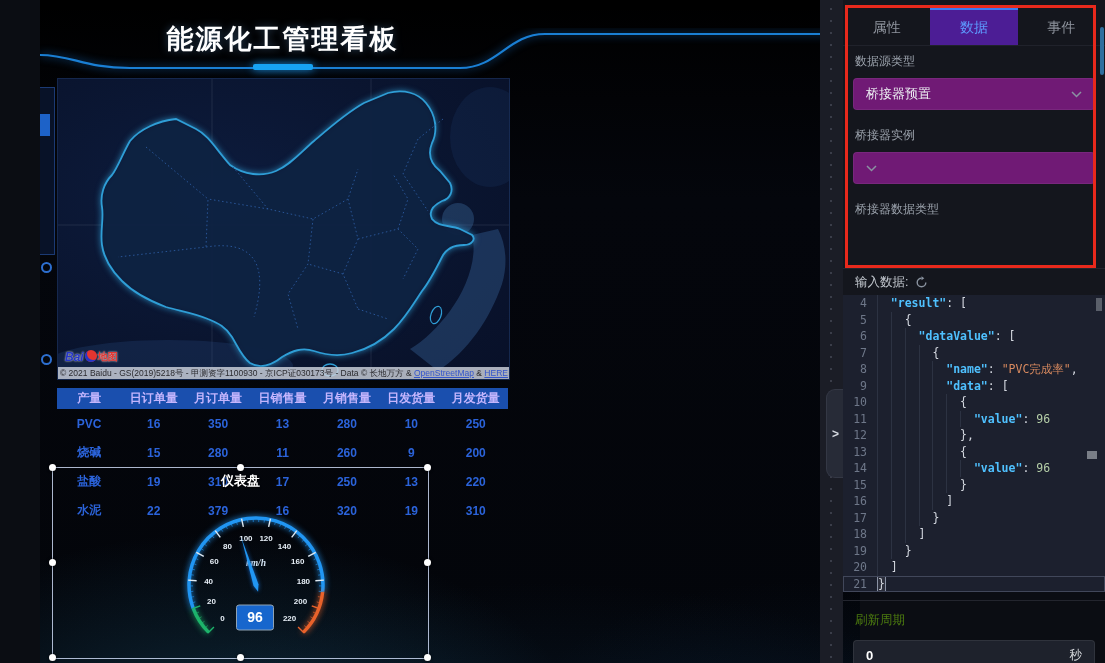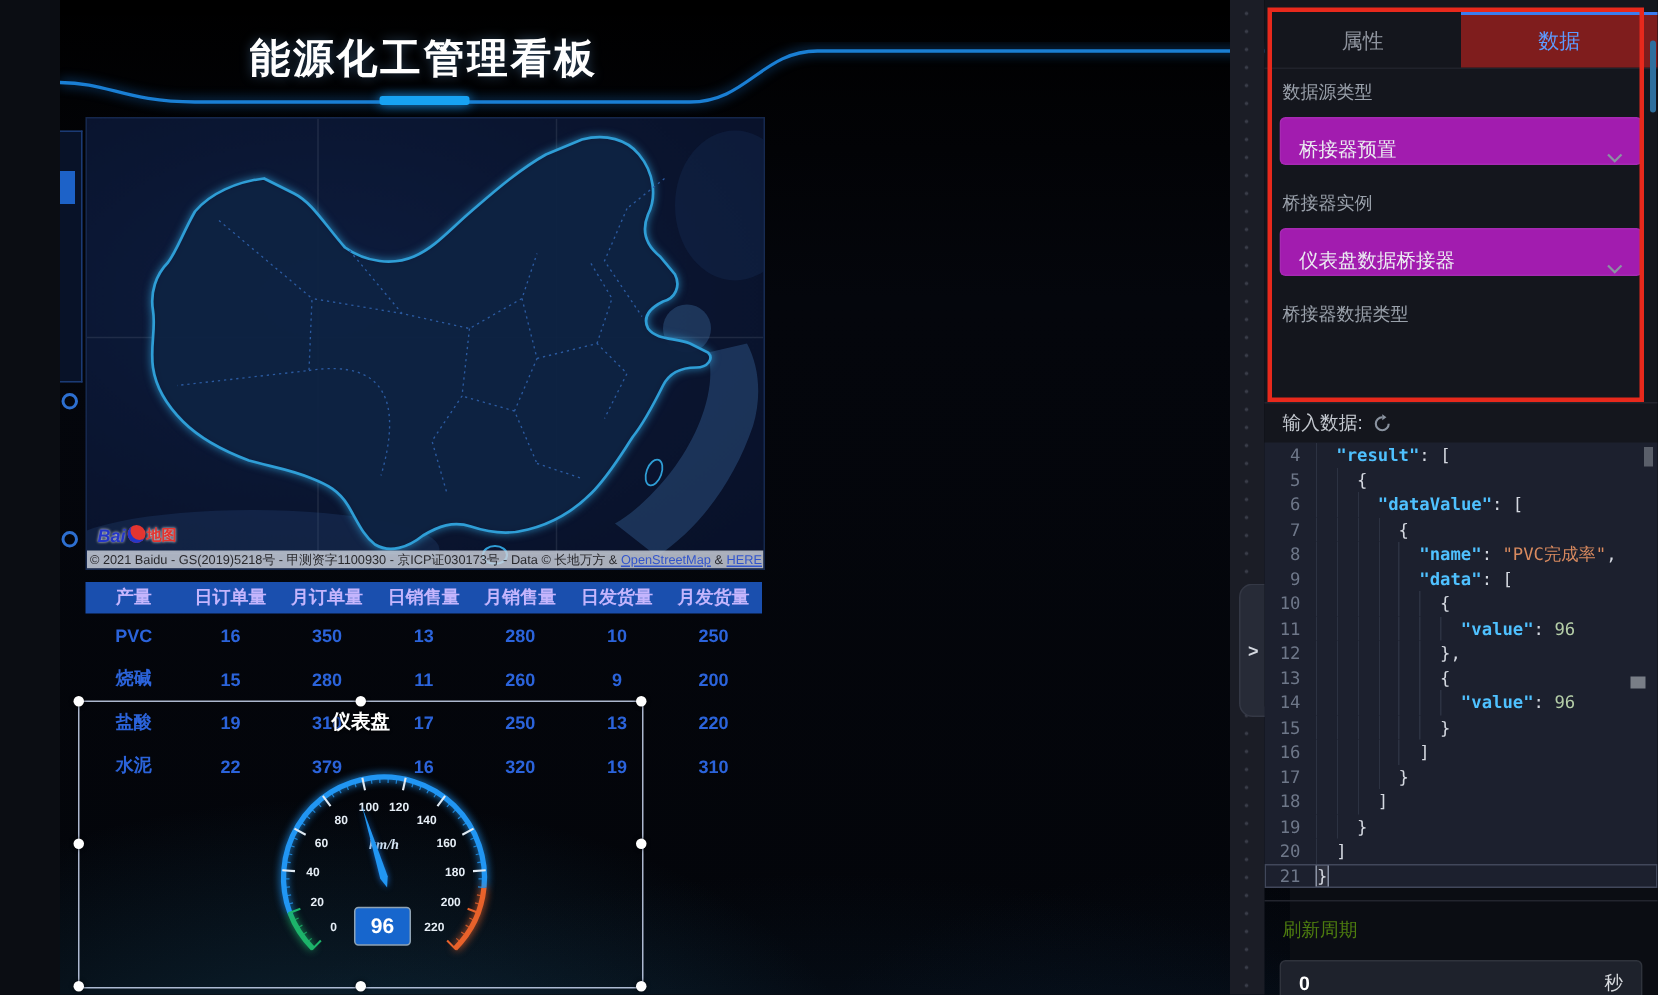--- a/index.html
+++ b/index.html
@@ -53,24 +53,24 @@
     background-image:radial-gradient(#3a3d49 1px,transparent 1.5px);background-size:14px 12px;background-position:4px 3px}
   #collapse-handle{position:absolute;left:826px;top:389px;width:17px;height:87px;background:#272b37;
     border:1px solid #343845;border-right:none;border-radius:9px 0 0 9px;cursor:pointer;
     display:flex;align-items:center;justify-content:center;color:#d5d9e0;font-size:12px;font-weight:700}
   #collapse-handle::before{content:">"}
   
   #panel{position:absolute;left:843px;top:0;width:262px;height:471px;background:#14161d;color:#e8eaee}
   #tabs{position:absolute;left:0;top:8px;width:100%;height:37px;display:flex;border-bottom:1px solid #20222b}
   .tab{flex:1;display:flex;align-items:center;justify-content:center;font-size:14px;color:#8f949e;
     cursor:pointer;border-top:2px solid transparent}
-  .tab.active{background:#7f1d1d;color:#5d9bff;border-top:2px solid #3b7cf0}
+  .tab.active{background:#4c1d95;color:#5d9bff;border-top:2px solid #3b7cf0}
   .field-label{position:absolute;left:12px;font-size:12px;color:#9aa1ab}
-  .select{position:absolute;left:10px;width:242px;height:32px;background:#a21caf;border:1px solid rgba(255,255,255,.06);
-    border-radius:4px;display:flex;align-items:flex-end;box-sizing:border-box;padding:0 12px;cursor:pointer}
+  .select{position:absolute;left:10px;width:242px;height:32px;background:#701a75;border:1px solid rgba(255,255,255,.06);
+    border-radius:4px;display:flex;align-items:center;box-sizing:border-box;padding:0 12px;cursor:pointer}
   .select .val{flex:1;font-size:13px;color:#eceef2;font-weight:500}
   .divider{position:absolute;left:0;width:100%;height:1px;background:#23252e}
   #input-data-row{position:absolute;left:12px;top:274px;display:flex;align-items:center;gap:7px}
   #input-data-label{font-size:12.5px;color:#c3c8cf}
   
   #editor{position:absolute;left:0;top:295px;width:262px;height:297px;background:#1c202e;overflow:hidden}
   .eline{display:flex;height:16.5px;line-height:16.5px;font-family:"DejaVu Sans Mono",monospace;font-size:11.5px;white-space:pre}
   .lnum{width:24px;flex:none;text-align:right;padding-right:10px;color:#6e7789}
   .ind{display:inline-block;width:2ch;box-shadow:inset 1px 0 0 #2c3242}
   .tk-key{color:#4fc1ff;font-weight:700}
@@ -289,33 +289,33 @@
   </div>
 </div>
 
 <div id="gutter"></div>
 <div id="collapse-handle"></div>
 
 <div id="panel">
   <div id="tabs">
     <div class="tab">属性</div>
     <div class="tab active">数据</div>
+    <div class="tab">事件</div>
   </div>
 
   <div class="field-label" style="top:53px">数据源类型</div>
   <div class="select" style="top:78px">
     <span class="val">桥接器预置</span>
     <svg width="11" height="7" viewBox="0 0 11 7">
       <polyline points="1,1 5.5,5.5 10,1" fill="none" stroke="#8a92a2" stroke-width="1.5"></polyline>
       </svg>
   </div>
 
   <div class="field-label" style="top:127px">桥接器实例</div>
   <div class="select" style="top:152px">
-    <span class="val">仪表盘数据桥接器</span>
     <svg width="11" height="7" viewBox="0 0 11 7">
       <polyline points="1,1 5.5,5.5 10,1" fill="none" stroke="#8a92a2" stroke-width="1.5"></polyline>
       </svg>
   </div>
 
   <div class="field-label" style="top:201px">桥接器数据类型</div>
 
   <div class="divider" style="top:268px"></div>
 
   <div id="input-data-row">

